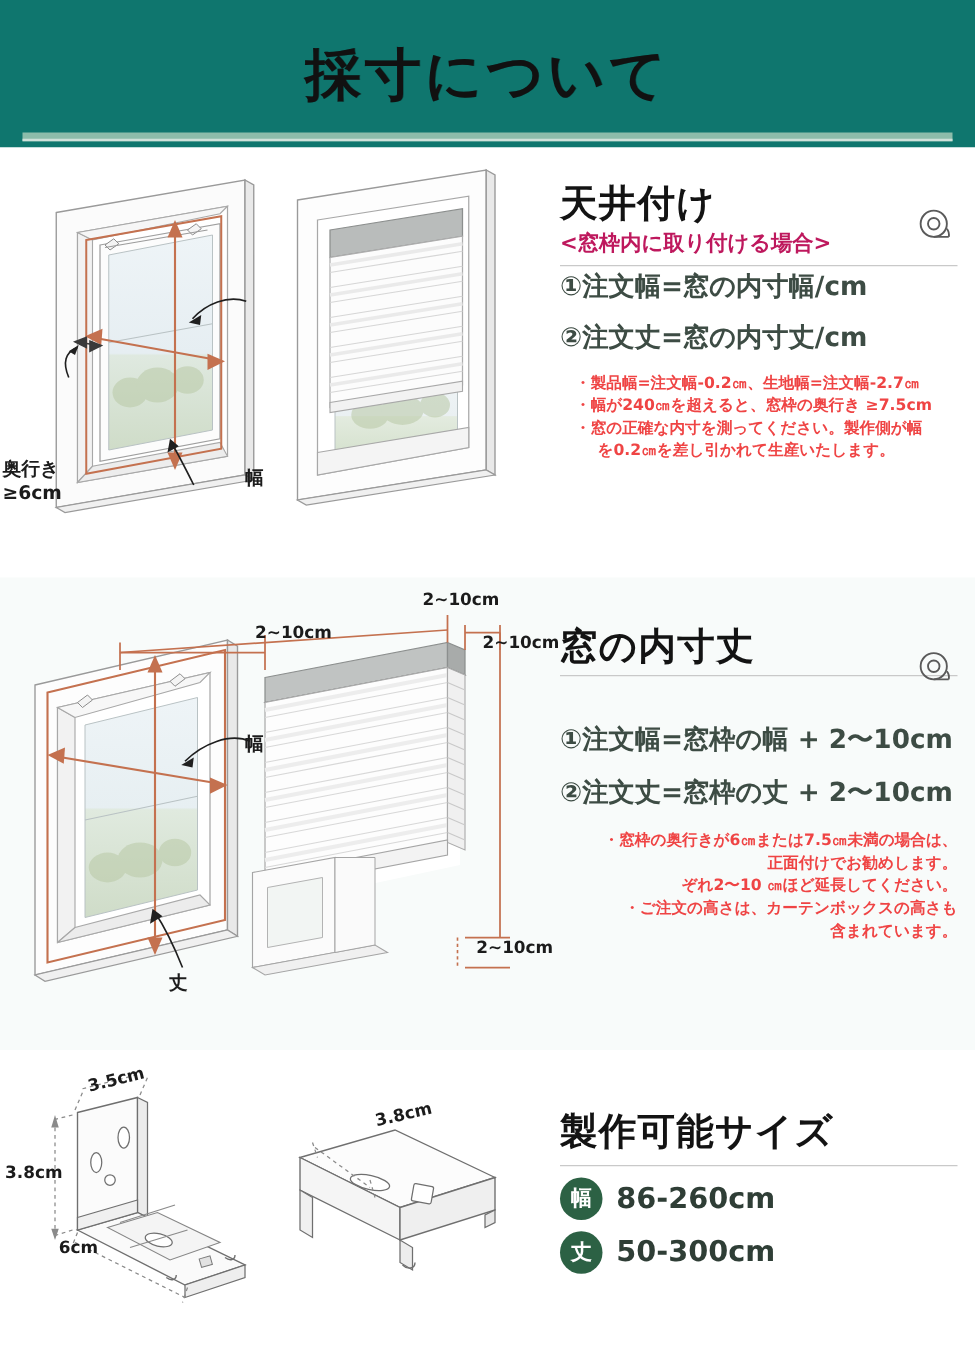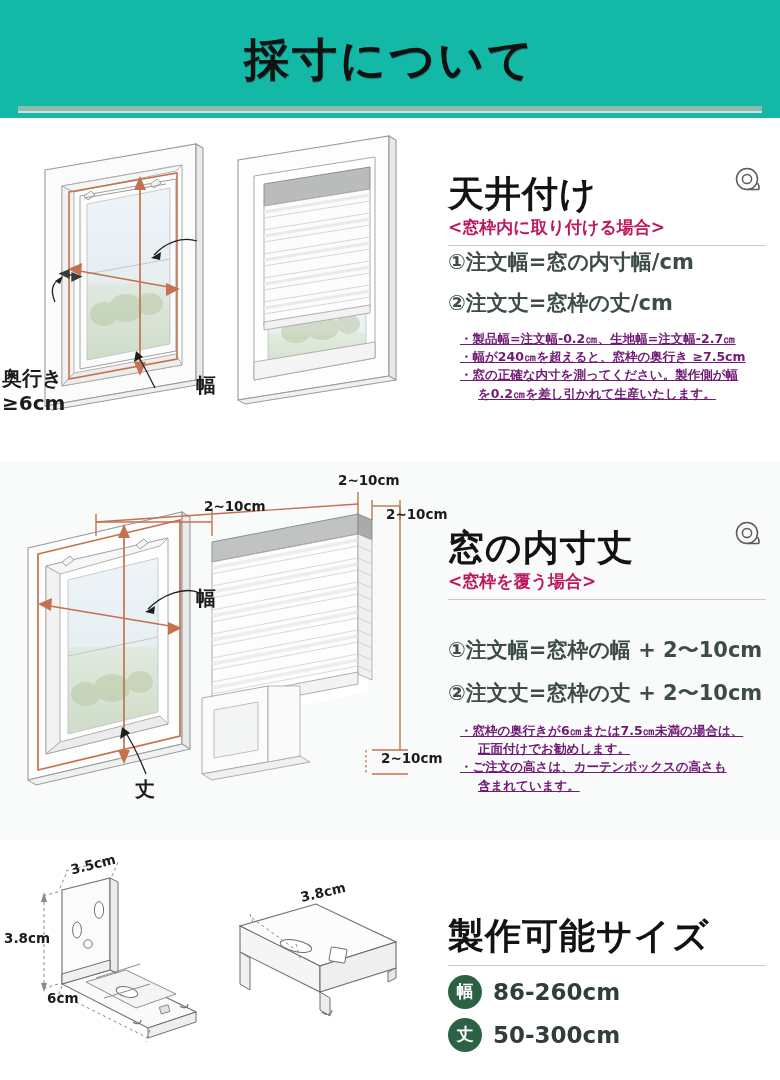--- a/index.html
+++ b/index.html
@@ -13,21 +13,21 @@
     position: relative;
     font-family: "Liberation Sans", "DejaVu Sans", sans-serif;
     color: #222;
     overflow: hidden;
   }
 
   
   .page-header {
     position: absolute;
     left: 0; top: 0; width: 780px; height: 118px;
-    background: #14b8a6;
+    background: #0f766e;
   }
   .page-title {
     position: absolute;
     left: 0; top: 30px; width: 780px;
     text-align: center;
     font-size: 45px;
     font-weight: 700;
     letter-spacing: 3px;
     color: #111111;
     font-family: "DejaVu Sans", "Liberation Sans", sans-serif;
@@ -44,44 +44,42 @@
   .section { position: absolute; left: 0; width: 780px; }
   #section-ceiling   { top: 118px; height: 322px; background: #ffffff; }
   #section-front     { top: 462px; height: 378px; background: #f8fbfa; }
   #section-sizes     { top: 852px; height: 228px; background: #ffffff; }
 
   .section-figures { position: absolute; left: 0; top: 0; }
   .section-text    { position: absolute; }
 
   
   .sec-heading {
-    font-size: 36px; font-weight: 700; color: #131313;
+    font-size: 30px; font-weight: 700; color: #131313;
     line-height: 1.05; letter-spacing: 1px;
     font-family: "DejaVu Sans", "Liberation Sans", sans-serif;
-    margin-top: 27px;
   }
   .sec-sub {
     font-size: 17px; font-weight: 700; color: #be185d;
     letter-spacing: 0px; margin-top: 3px;
     font-family: "DejaVu Sans", "Liberation Sans", sans-serif;
   }
   .sec-rule {
     height: 1px; background: #c9c9c9; margin-top: 6px;
   }
   .formula {
     font-size: 21px; color: #3d4c44; font-weight: 600;
     letter-spacing: 0px; line-height: 1.0;
     font-family: "DejaVu Sans", "Liberation Sans", sans-serif;
   }
   .notes {
     margin-top: 9px;
-    font-size: 12.5px; color: #701a75; line-height: 1.46;
+    font-size: 12.5px; color: #ef4444; line-height: 1.46;
     font-weight: 600;
     font-family: "DejaVu Sans", "Liberation Sans", sans-serif;
-    text-decoration: underline;
   }
   .notes .note { padding-left: 9px; text-indent: -9px; }
   .notes .note .cont { display:block; text-indent: 0; padding-left: 9px; }
 
   
   .tape-icon { position: absolute; width: 30px; height: 30px; }
 
   
   .size-row { display: flex; align-items: center; margin-top: 9px; }
   .size-badge {
@@ -97,21 +95,21 @@
     font-family: "DejaVu Sans", "Liberation Sans", sans-serif;
   }
 
   
   .fig-label {
     position: absolute;
     font-size: 14px; font-weight: 700; color: #1c1c1c;
     font-family: "DejaVu Sans", "Liberation Sans", sans-serif;
     white-space: nowrap; line-height: 1.15;
   }
-  .fig-label.cjk { font-size: 20px; }
+  .fig-label.cjk { font-size: 15px; }
   .dim-label {
     position: absolute;
     font-size: 13.5px; font-weight: 700; color: #1b1b1b;
     font-family: "DejaVu Sans", "Liberation Sans", sans-serif;
     white-space: nowrap;
   }
   svg { display: block; }
 </style>
 </head>
 <body>
@@ -240,21 +238,21 @@
     <div class="fig-label cjk" style="left:196px; top:256px;">幅</div>
     <div class="fig-label cjk" style="left:148px; top:388px;">丈</div>
   </div>
 
   <div class="section-text" style="left:448px; top:30px; width:318px;">
     <div class="sec-heading">天井付け</div>
     <div class="sec-sub">&lt;窓枠内に取り付ける場合&gt;</div>
     <div class="sec-rule"></div>
 
     <div class="formula" style="margin-top:6px;">①注文幅=窓の内寸幅/cm</div>
-    <div class="formula" style="margin-top:20px;">②注文丈=窓枠の丈/cm</div>
+    <div class="formula" style="margin-top:20px;">②注文丈=窓の内寸丈/cm</div>
 
     <div class="notes" style="margin-top:16px; padding-left:12px;">
       <div class="note">
         <span>・製品幅=注文幅-0.2㎝、生地幅=注文幅-2.7㎝</span>
       </div>
       <div class="note">
         <span>・幅が240㎝を超えると、窓枠の奥行き ≥7.5cm</span>
       </div>
       <div class="note">
         <span>・窓の正確な内寸を測ってください。製作側が幅</span>
@@ -404,32 +402,32 @@
     <div class="fig-label cjk" style="left:135px; top:316px;">丈</div>
 
     <div class="dim-label" style="left:204px; top:36px;">2~10cm</div>
     <div class="dim-label" style="left:338px; top:10px;">2~10cm</div>
     <div class="dim-label" style="left:386px; top:44px;">2~10cm</div>
     <div class="dim-label" style="left:381px; top:288px;">2~10cm</div>
   </div>
 
   <div class="section-text" style="left:448px; top:40px; width:318px;">
     <div class="sec-heading">窓の内寸丈</div>
-    <div class="sec-sub">&lt;窓枠を覆う場合&gt;</div>
     <div class="sec-rule"></div>
 
     <div class="formula" style="margin-top:40px;">①注文幅=窓枠の幅 + 2〜10cm</div>
     <div class="formula" style="margin-top:22px;">②注文丈=窓枠の丈 + 2〜10cm</div>
 
-    <div class="notes" style="margin-top:18px; padding-left:12px;">
+    <div class="notes" style="margin-top:18px; padding-left:12px;text-align:right;">
       <div class="note">
         <span>・窓枠の奥行きが6㎝または7.5㎝未満の場合は、</span>
         <span class="cont">正面付けでお勧めします。</span>
       </div>
       <div class="note">
+        <span class="cont">ぞれ2〜10 ㎝ほど延長してください。</span>
       </div>
       <div class="note">
         <span>・ご注文の高さは、カーテンボックスの高さも</span>
         <span class="cont">含まれています。</span>
       </div>
     </div>
   </div>
 
   <div class="tape-icon" style="left:734px; top:58px;">
     <svg width="30" height="30" viewBox="0 0 30 30">

